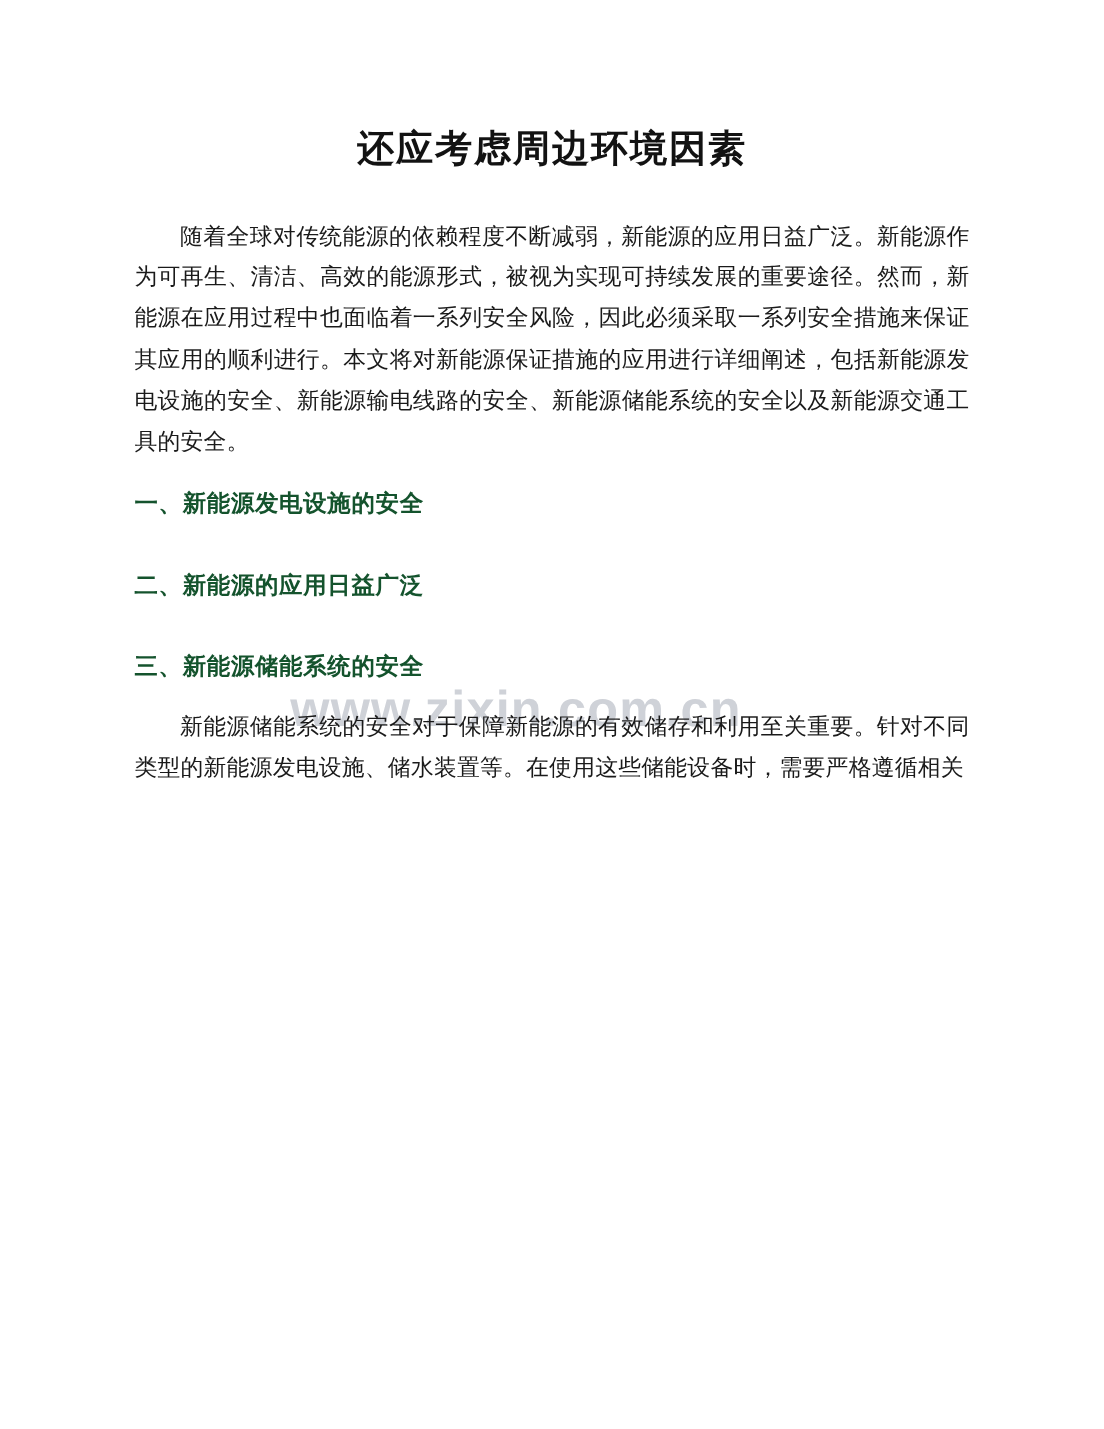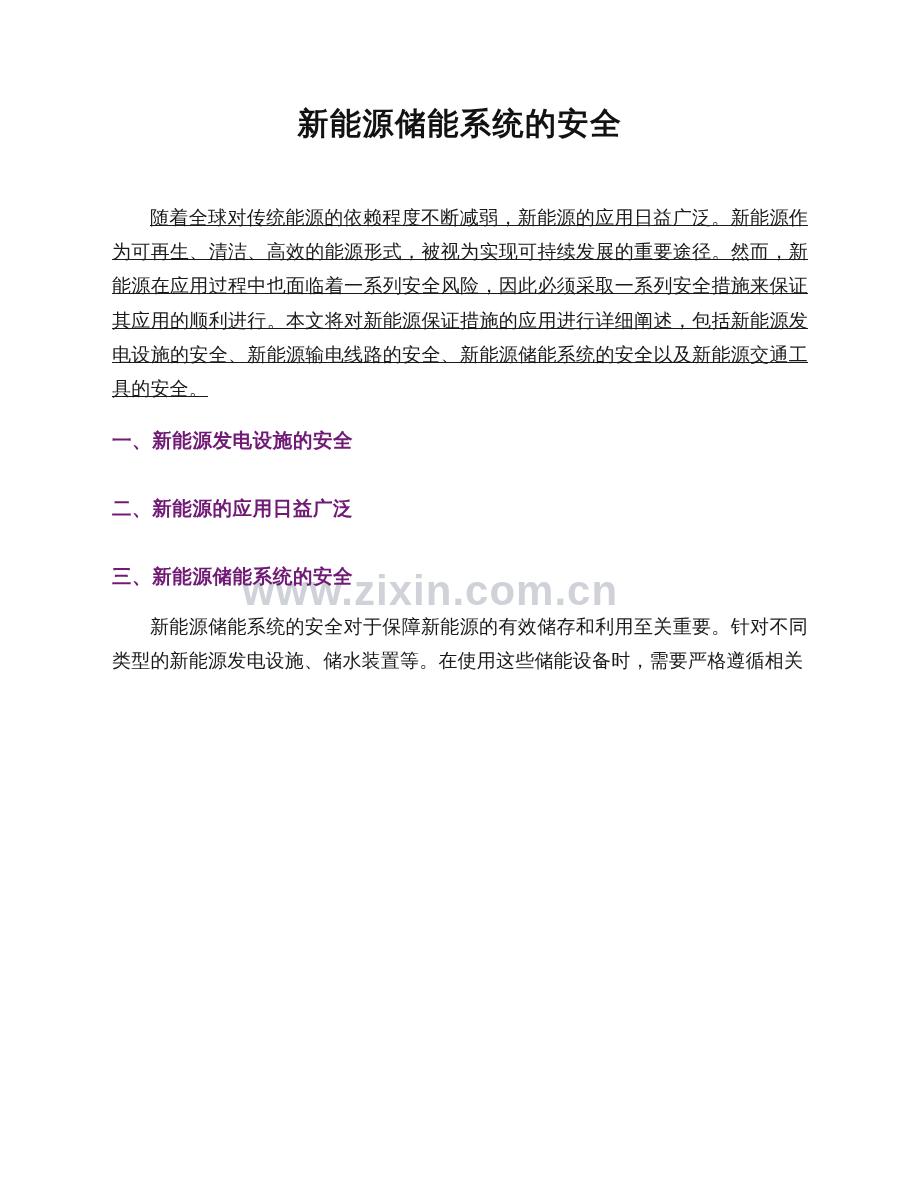--- a/index.html
+++ b/index.html
@@ -60,46 +60,45 @@
     font-size: 19px;
     line-height: 34.2px;
     color: #1a1a1a;
     text-align: justify;
     text-justify: inter-ideograph;
     text-indent: 2em;
     margin: 0;
     letter-spacing: 0.2px;
   }
   .para.first {
-    margin-top: 56px;
-    text-decoration: underline;
+    margin-top: 36px;
   }
   .section-heading {
     font-family: "Liberation Sans", sans-serif;
     font-weight: 700;
     font-size: 19.5px;
     line-height: 30px;
-    color: #701a75;
+    color: #14532d;
     margin: 0;
     letter-spacing: 0.6px;
     text-indent: 0;
   }
   .gap-before-heading { height: 20px; }
   .gap-after-heading  { height: 18px; }
 </style>
 </head>
 <body>
 
 <div class="page">
 
   <div class="watermark">www.zixin.com.cn</div>
 
   <div class="content">
 
-    <h1 class="doc-title">新能源储能系统的安全</h1>
+    <h1 class="doc-title">还应考虑周边环境因素</h1>
 
     <p class="para first">随着全球对传统能源的依赖程度不断减弱，新能源的应用日益广泛。新能源作为可再生、清洁、高效的能源形式，被视为实现可持续发展的重要途径。然而，新能源在应用过程中也面临着一系列安全风险，因此必须采取一系列安全措施来保证其应用的顺利进行。本文将对新能源保证措施的应用进行详细阐述，包括新能源发电设施的安全、新能源输电线路的安全、新能源储能系统的安全以及新能源交通工具的安全。</p>
 
     <div class="gap-before-heading"></div>
     <h2 class="section-heading">一、新能源发电设施的安全</h2>
     <div class="gap-after-heading"></div>
 
 
     <div class="gap-before-heading"></div>
     <h2 class="section-heading">二、新能源的应用日益广泛</h2>

